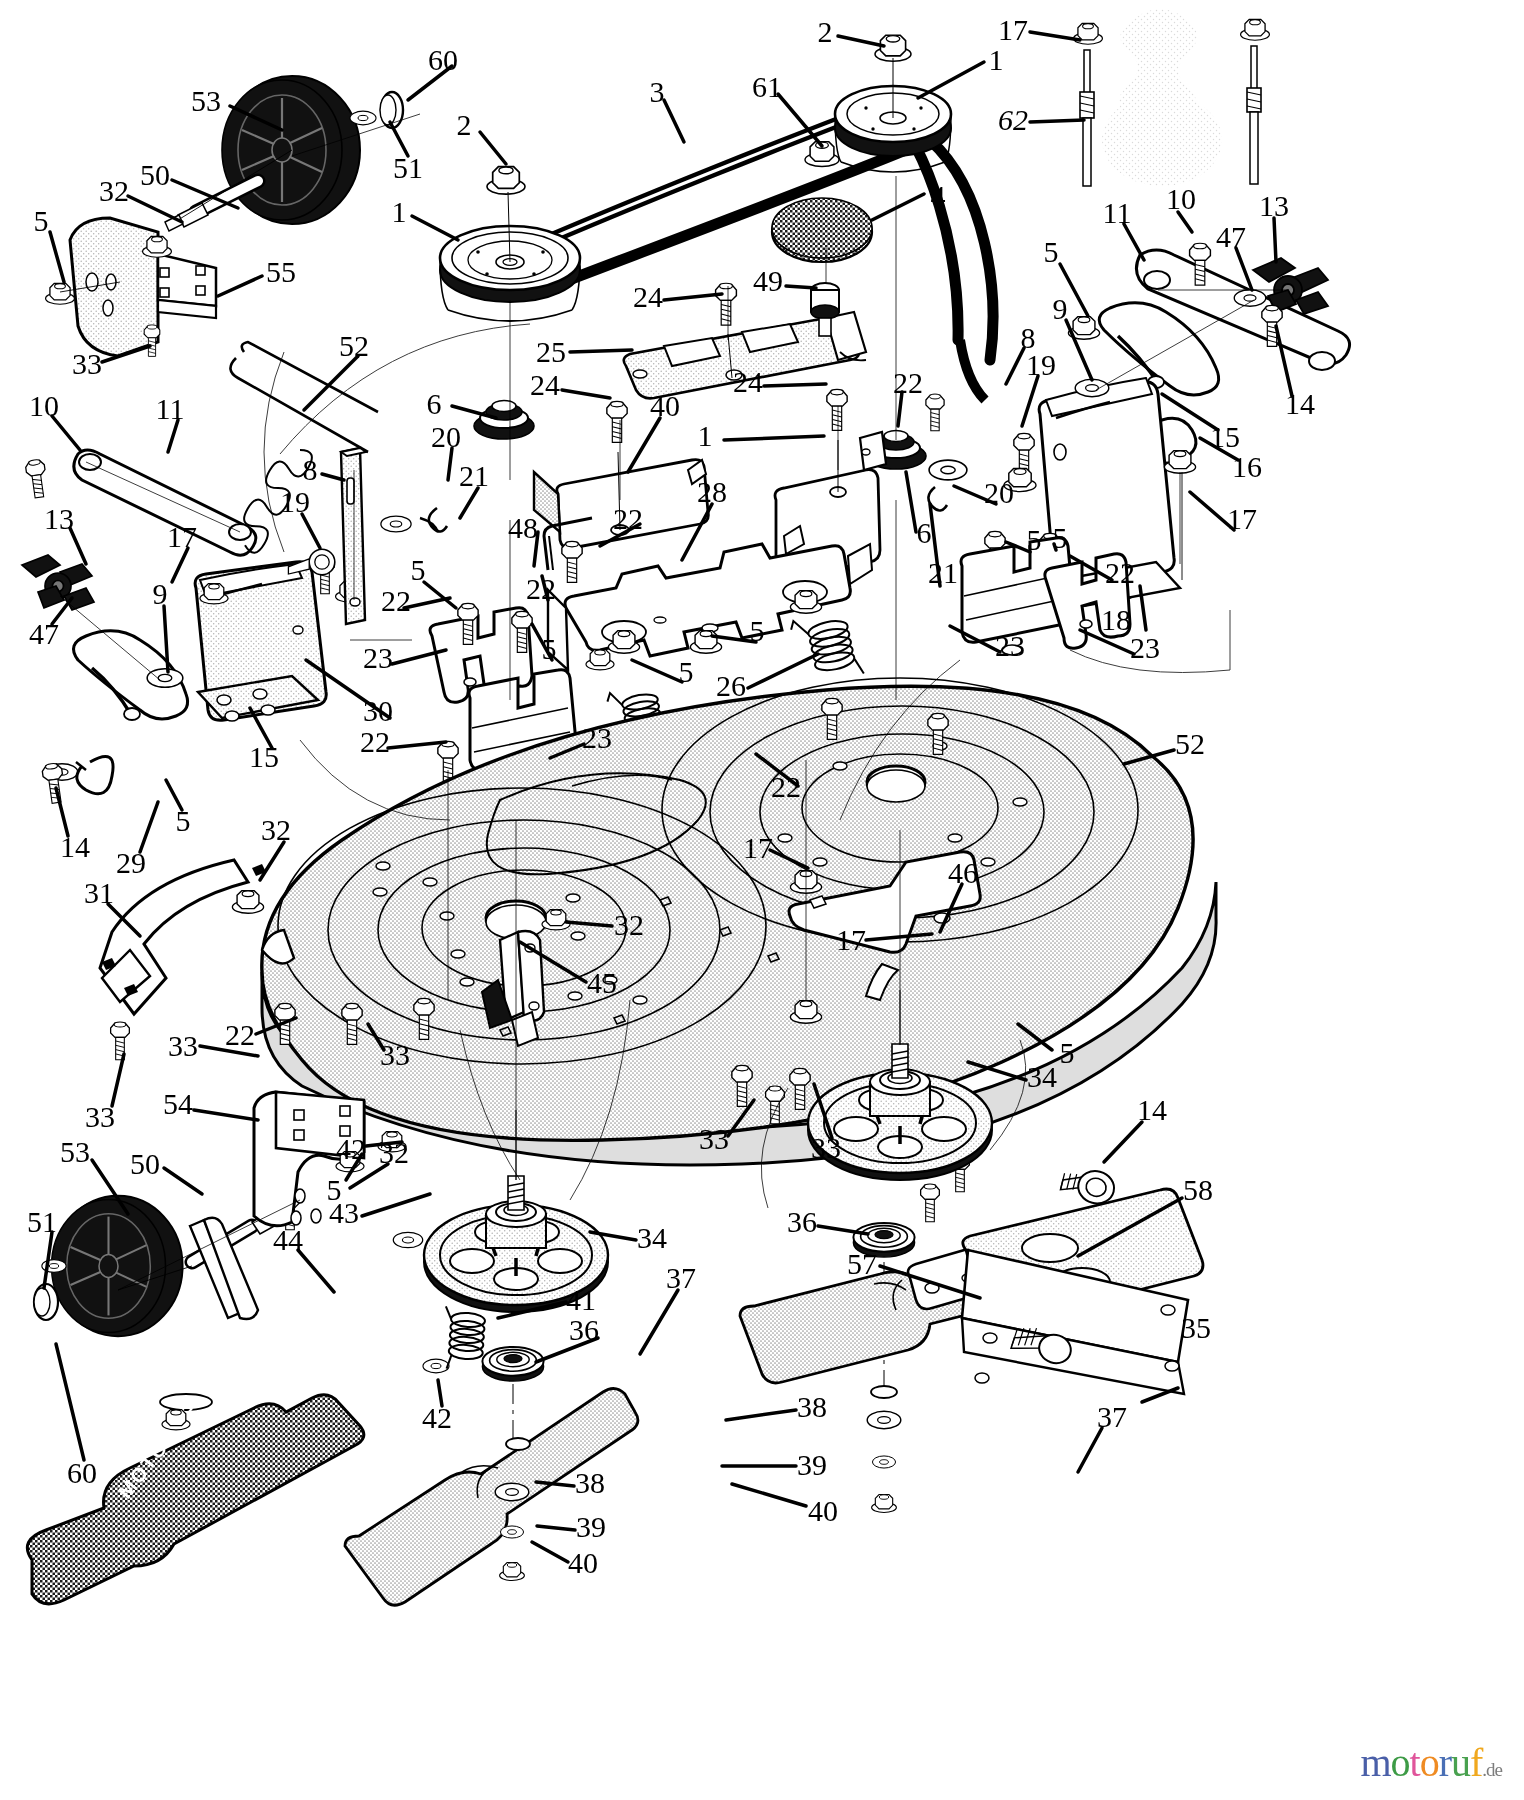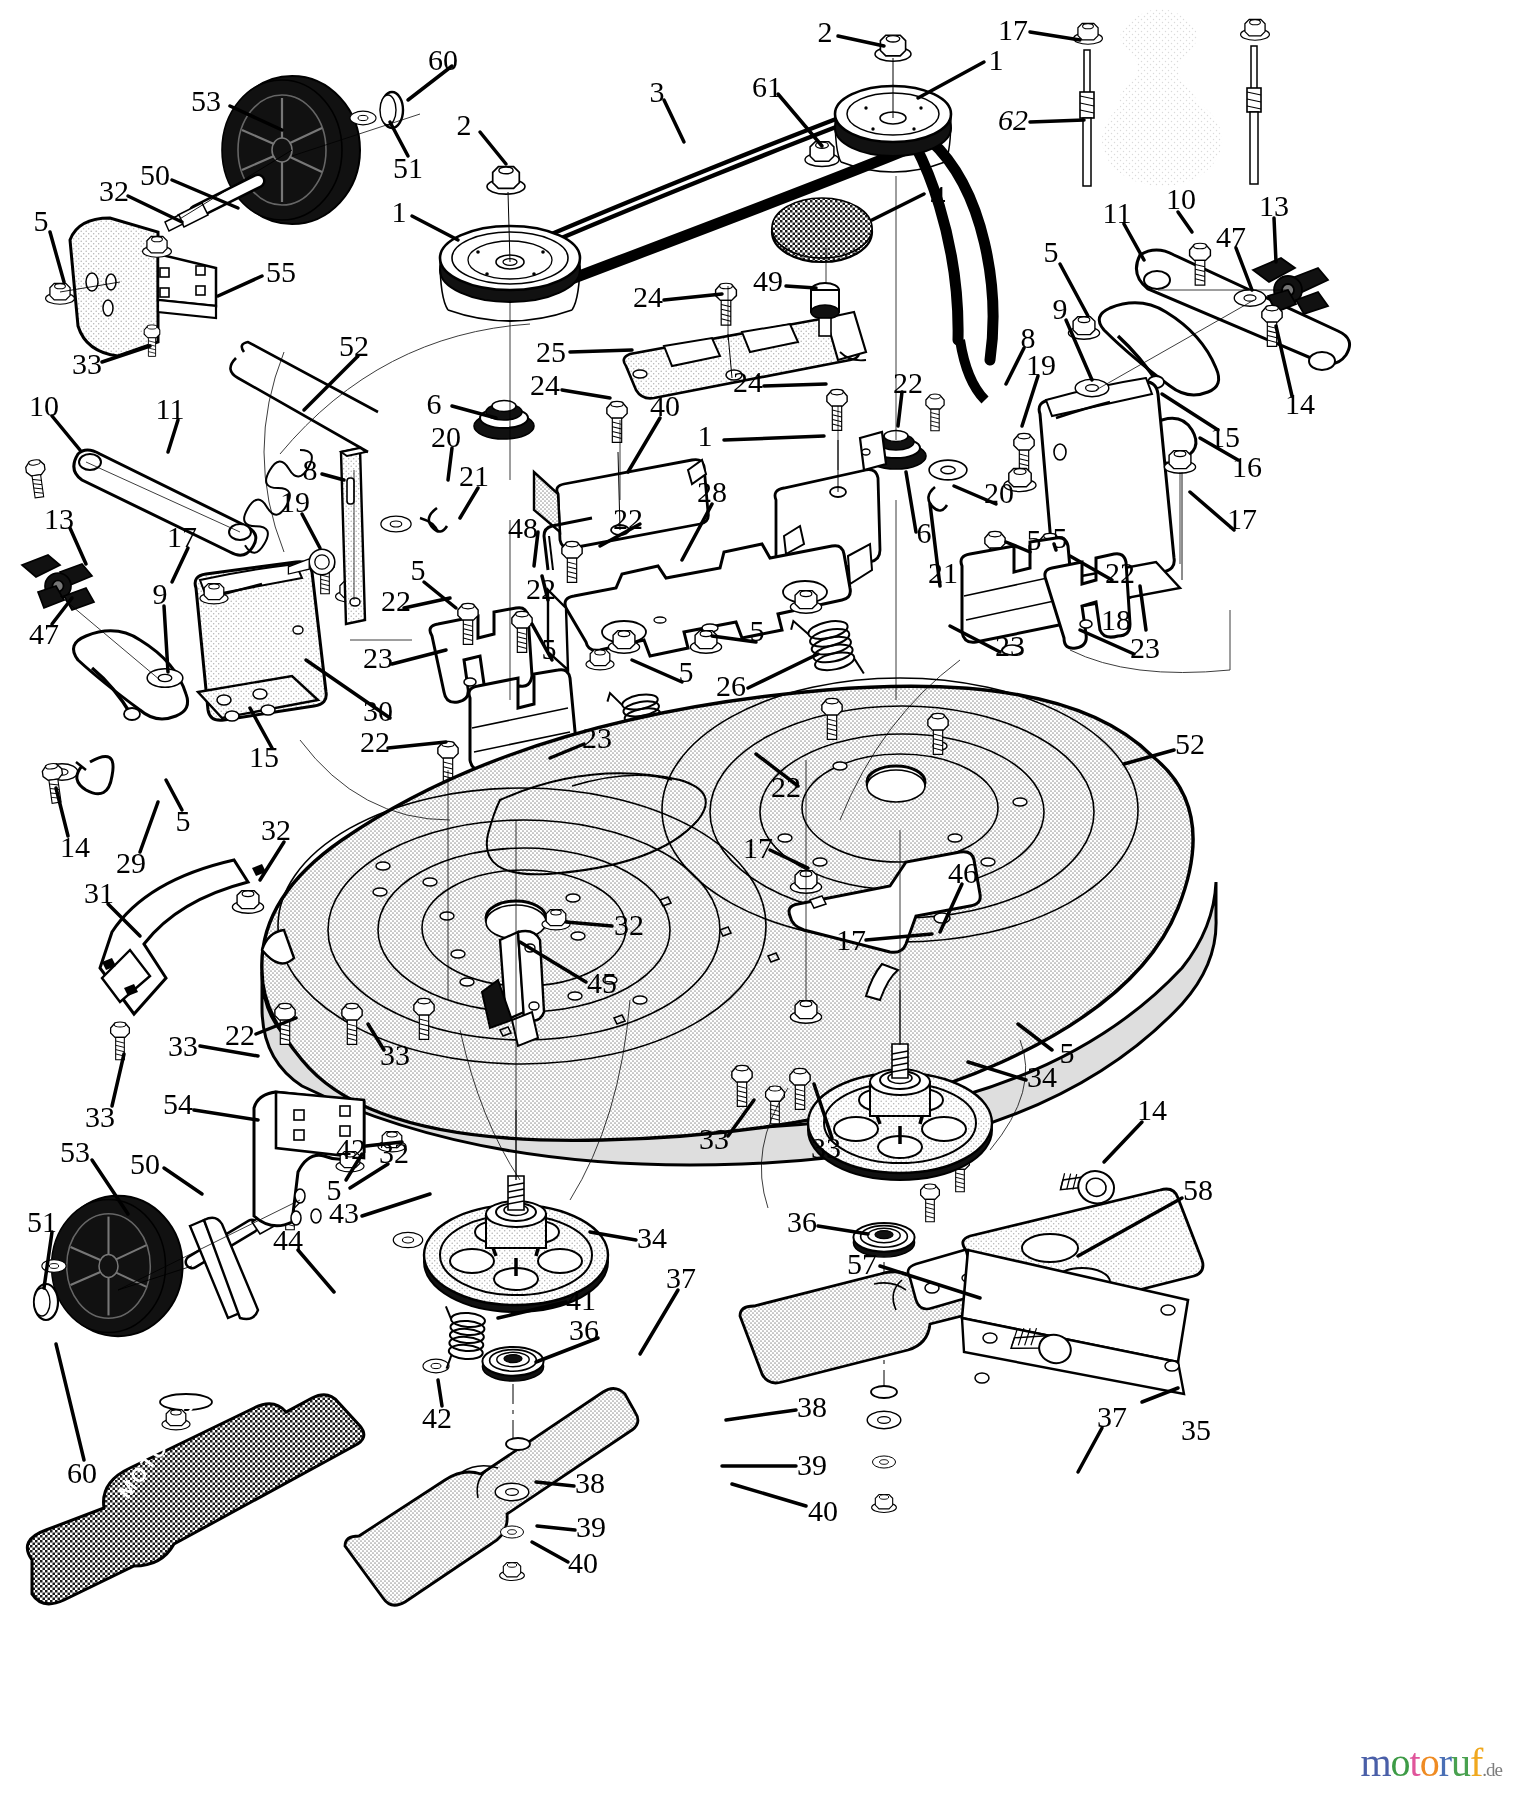--- a/index.html
+++ b/index.html
@@ -1069,21 +1069,21 @@
       <div class="lbl" style="left: 344px; top: 1213px;">43</div>
       <div class="lbl" style="left: 1198px; top: 1190px;">58</div>
       <div class="lbl" style="left: 42px; top: 1222px;">51</div>
       <div class="lbl" style="left: 802px; top: 1222px;">36</div>
       <div class="lbl" style="left: 652px; top: 1238px;">34</div>
       <div class="lbl" style="left: 288px; top: 1240px;">44</div>
       <div class="lbl" style="left: 862px; top: 1264px;">57</div>
       <div class="lbl" style="left: 681px; top: 1278px;">37</div>
       <div class="lbl" style="left: 581px; top: 1300px;">41</div>
       <div class="lbl" style="left: 584px; top: 1330px;">36</div>
-      <div class="lbl" style="left: 1196px; top: 1430px;">35</div>
+      <div class="lbl" style="left: 1196px; top: 1328px;">35</div>
       <div class="lbl" style="left: 82px; top: 1473px;">60</div>
       <div class="lbl" style="left: 437px; top: 1418px;">42</div>
       <div class="lbl" style="left: 812px; top: 1407px;">38</div>
       <div class="lbl" style="left: 1112px; top: 1417px;">37</div>
       <div class="lbl" style="left: 812px; top: 1465px;">39</div>
       <div class="lbl" style="left: 590px; top: 1483px;">38</div>
       <div class="lbl" style="left: 823px; top: 1511px;">40</div>
       <div class="lbl" style="left: 591px; top: 1527px;">39</div>
       <div class="lbl" style="left: 583px; top: 1563px;">40</div>
     </div>

